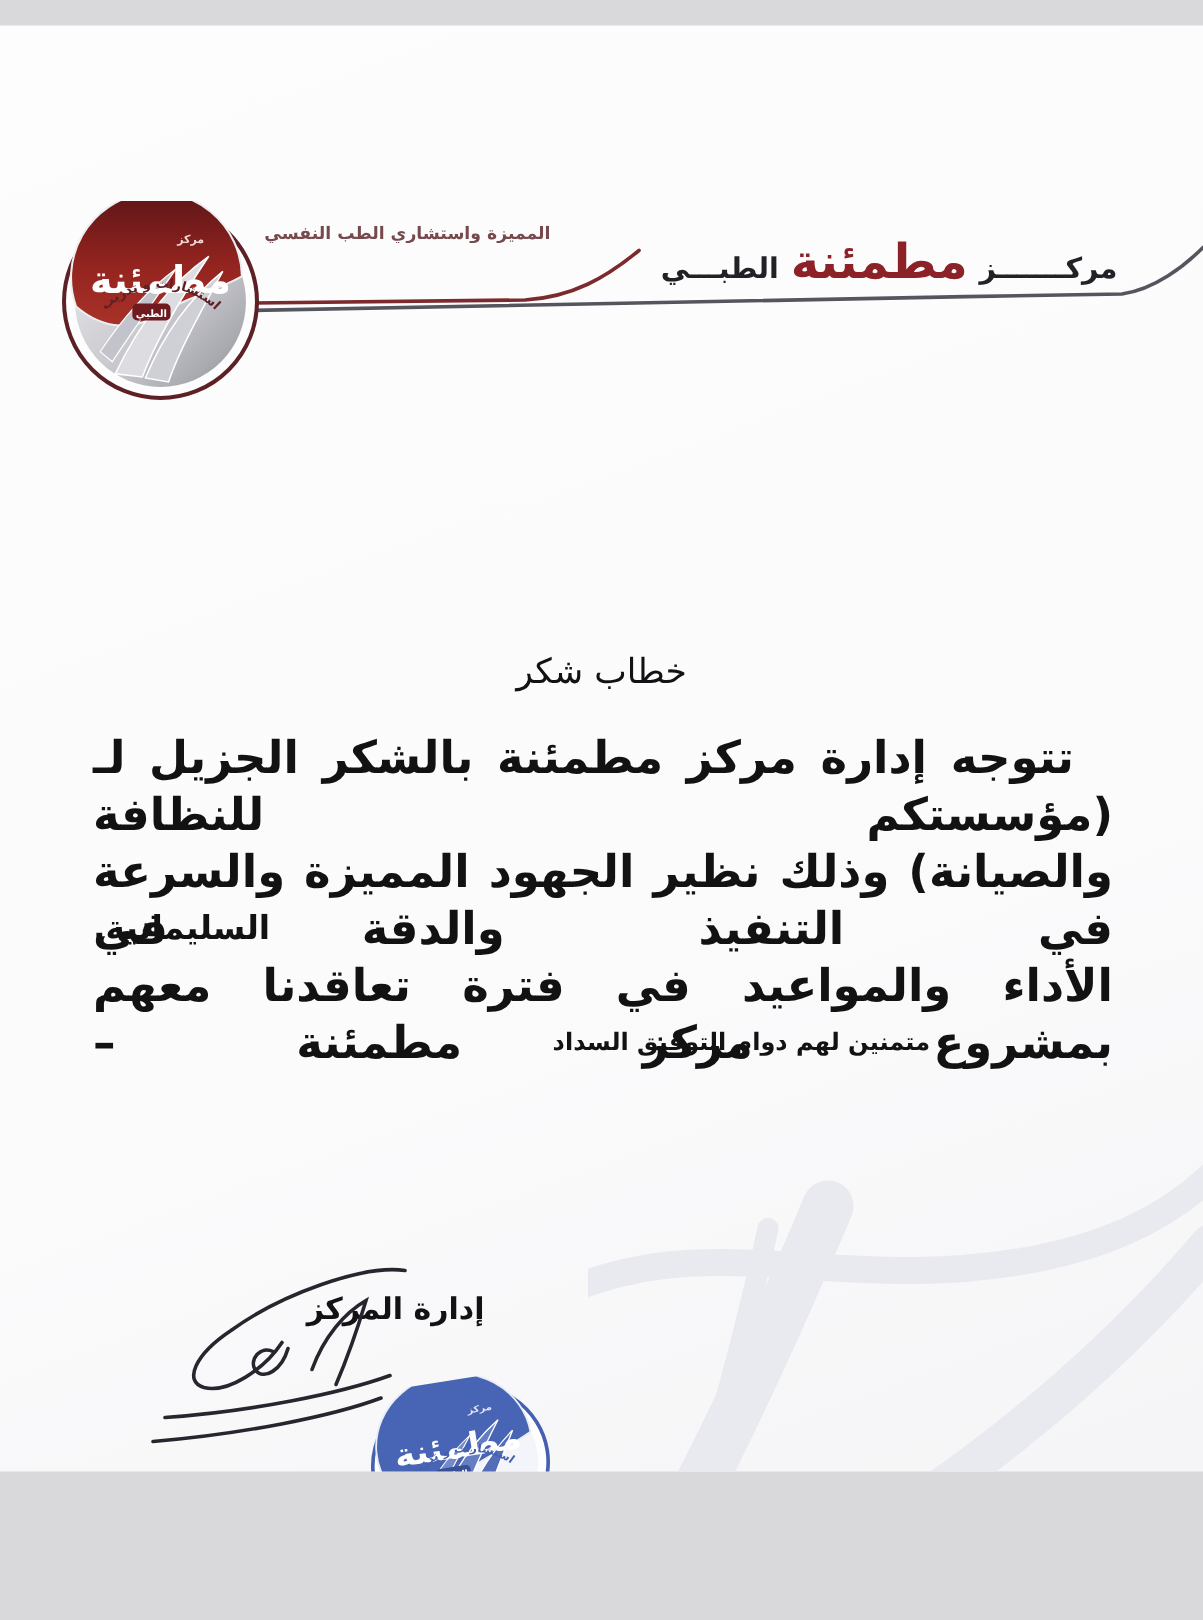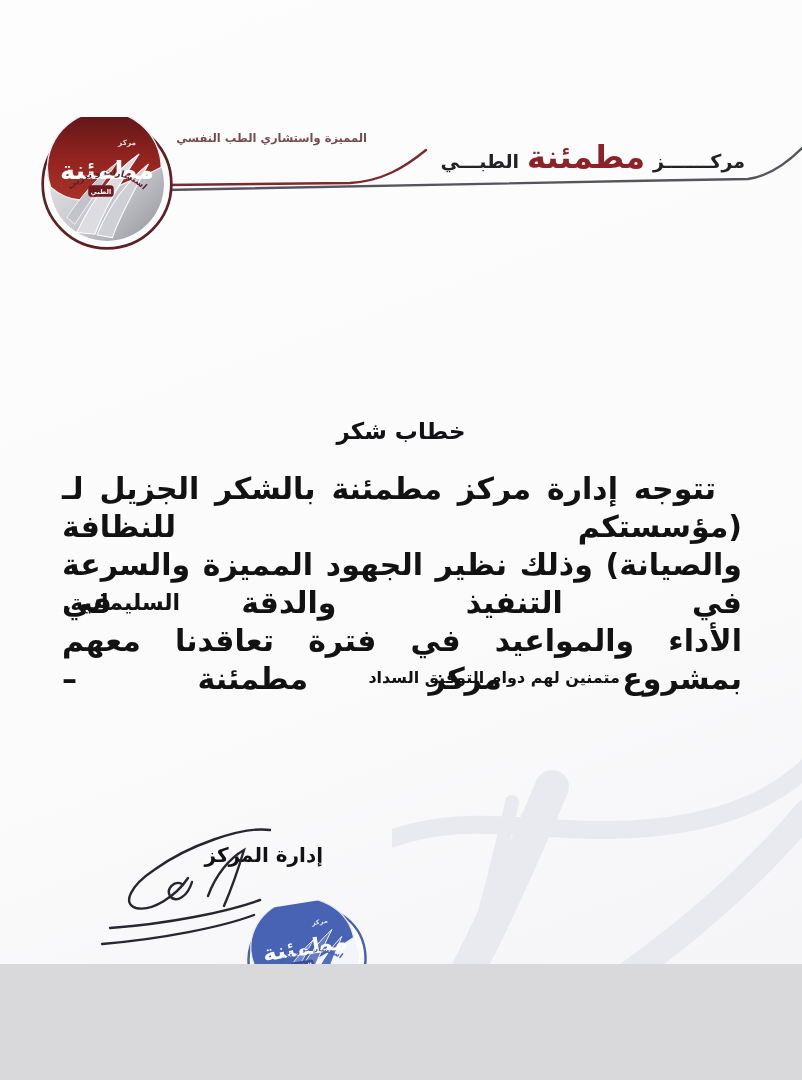--- a/index.html
+++ b/index.html
@@ -1,18 +1,18 @@
 <!DOCTYPE html>
 <html lang="ar"><head>
 <meta charset="utf-8">
 <style>
   * { margin:0; padding:0; box-sizing:border-box; }
   html,body { background:#d9d9db; }
   .page {
-    position:relative; width:802px; height:964px; margin:0 auto;
+    position:relative; width:802px; height:964px; margin:17px auto;
     background:linear-gradient(160deg,#fdfdfe 0%,#fbfbfc 60%,#f5f5f7 100%);
     overflow:hidden;
     font-family:"DejaVu Sans","Liberation Sans",sans-serif;
     color:#17171a;
   }
   
   .watermark { position:absolute; left:392px; top:742px; width:415px; height:345px; }
   .watermark path { stroke:#e9eaef; fill:none; stroke-linecap:round; }
   
   .logo { position:absolute; left:40px; top:117px; width:134px; height:134px; }
@@ -29,21 +29,21 @@
   }
   .center-title .w { font-size:19px; font-weight:bold; color:#222226; letter-spacing:-1px; }
   .center-title .brand { font-size:32px; font-weight:bold; color:#8c2127; }
   .refs {
     position:absolute; top:207px; right:57px; direction:rtl; text-align:right;
     font-size:15.5px; color:#26262a; line-height:37px; white-space:nowrap;
   }
   
   .letter-title {
     position:absolute; top:418px; left:0; width:100%; text-align:center;
-    font-size:23px; font-weight:bold; color:#121215;
+    font-size:23px; font-weight:normal; color:#121215;
   }
   .letter-body {
     position:absolute; top:470px; left:62px; right:60px; direction:rtl;
     font-size:30px; font-weight:bold; line-height:38px; color:#121212;
     white-space:pre-line; text-align:justify; text-align-last:justify; text-indent:26px;
   }
   .letter-body-last {
     position:absolute; top:584px; left:62px; right:60px; direction:rtl;
     font-size:22px; font-weight:bold; line-height:38px; color:#121212; text-align:left;
   }

